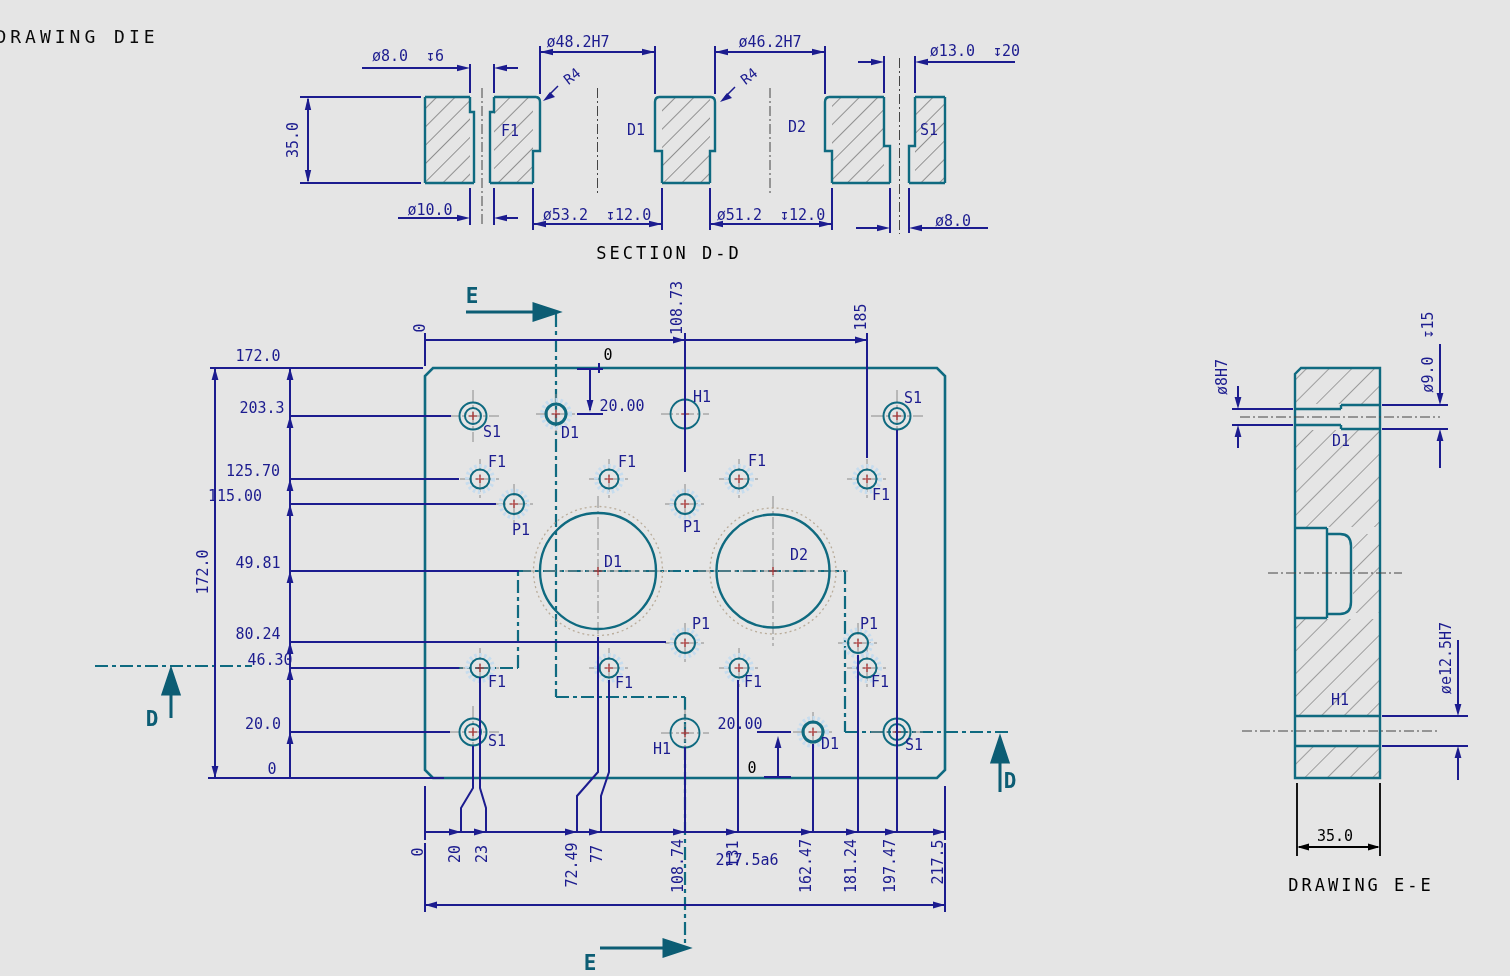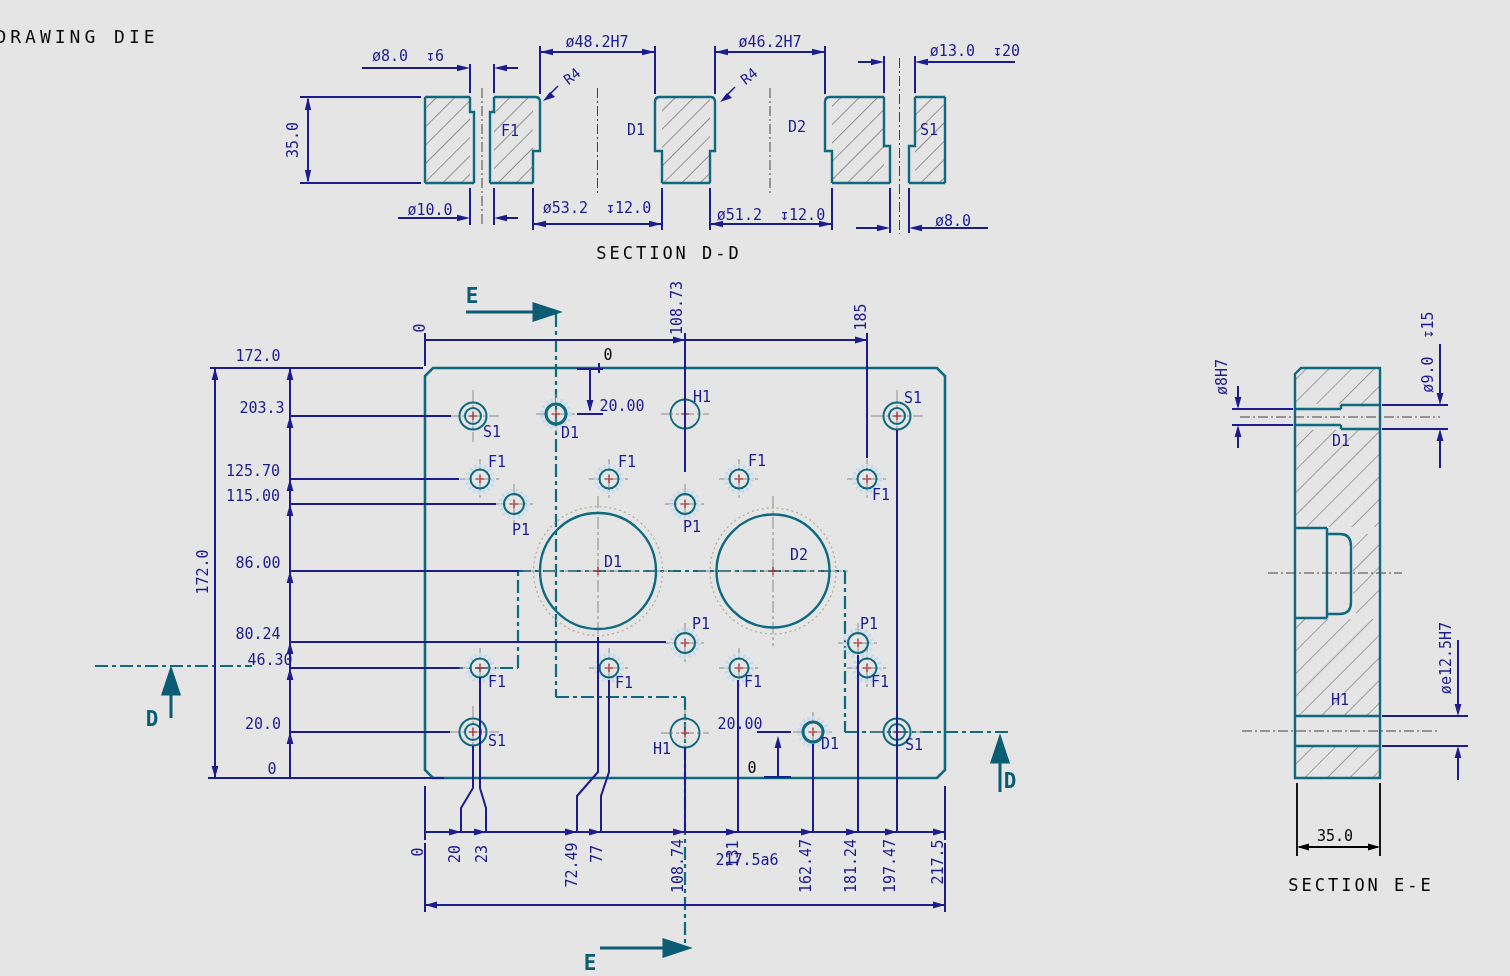--- a/index.html
+++ b/index.html
@@ -260,48 +260,48 @@
     <g fill="#000">
       <polygon points="1297,847 1309,843.6 1309,850.4"></polygon>
           <polygon points="1380,847 1368,843.6 1368,850.4"></polygon>
     </g>
   </g>
 </svg>
 
 <span class="lbl ttl" style="left:77px;top:37px">DRAWING DIE</span>
 
 <span class="lbl" style="left:408px;top:56px">ø8.0  ↧6</span>
-<span class="lbl" style="left:597px;top:42px">ø48.2H7</span>
+<span class="lbl" style="left:578px;top:42px">ø48.2H7</span>
 <span class="lbl" style="left:770px;top:42px">ø46.2H7</span>
 <span class="lbl" style="left:975px;top:51px">ø13.0  ↧20</span>
 <span class="lbl r4" style="left:572px;top:76px">R4</span>
 <span class="lbl r4" style="left:749px;top:76px">R4</span>
 <span class="lbl" style="left:510px;top:131px">F1</span>
 <span class="lbl" style="left:636px;top:130px">D1</span>
 <span class="lbl" style="left:797px;top:127px">D2</span>
 <span class="lbl" style="left:929px;top:130px">S1</span>
 <span class="lbl rot" style="left:293px;top:140px">35.0</span>
 <span class="lbl" style="left:430px;top:210px">ø10.0</span>
-<span class="lbl" style="left:597px;top:208px">ø53.2  ↧12.0</span>
+<span class="lbl" style="left:597px;top:215px">ø53.2  ↧12.0</span>
 <span class="lbl" style="left:771px;top:215px">ø51.2  ↧12.0</span>
 <span class="lbl" style="left:953px;top:221px">ø8.0</span>
 <span class="lbl cap" style="left:669px;top:253px">SECTION D-D</span>
 
 <span class="lbl sec" style="left:472px;top:296px">E</span>
 <span class="lbl rot" style="left:420px;top:328px">0</span>
 <span class="lbl rot" style="left:677px;top:308px">108.73</span>
 <span class="lbl rot" style="left:861px;top:317px">185</span>
 <span class="lbl blk" style="left:608px;top:355px">0</span>
 <span class="lbl" style="left:622px;top:406px">20.00</span>
 
 <span class="lbl" style="left:258px;top:356px">172.0</span>
 <span class="lbl" style="left:262px;top:408px">203.3</span>
 <span class="lbl" style="left:253px;top:471px">125.70</span>
-<span class="lbl" style="left:253px;top:496px">115.00</span>
-<span class="lbl" style="left:258px;top:563px">86.00</span>
+<span class="lbl" style="left:235px;top:496px">115.00</span>
+<span class="lbl" style="left:258px;top:563px">49.81</span>
 <span class="lbl" style="left:258px;top:634px">80.24</span>
 <span class="lbl" style="left:270px;top:660px">46.30</span>
 <span class="lbl" style="left:263px;top:724px">20.0</span>
 <span class="lbl" style="left:272px;top:769px">0</span>
 <span class="lbl rot" style="left:203px;top:572px">172.0</span>
 <span class="lbl sec" style="left:152px;top:719px">D</span>
 
 <span class="lbl" style="left:492px;top:432px">S1</span>
 <span class="lbl" style="left:570px;top:433px">D1</span>
 <span class="lbl" style="left:702px;top:397px">H1</span>
@@ -341,15 +341,15 @@
 <span class="lbl rot" style="left:938px;top:862px">217.5</span>
 <span class="lbl" style="left:747px;top:860px">217.5a6</span>
 <span class="lbl sec" style="left:590px;top:963px">E</span>
 
 <span class="lbl rot" style="left:1222px;top:377px">ø8H7</span>
 <span class="lbl rot" style="left:1428px;top:352px">ø9.0  ↧15</span>
 <span class="lbl" style="left:1341px;top:441px">D1</span>
 <span class="lbl rot" style="left:1446px;top:658px">øe12.5H7</span>
 <span class="lbl" style="left:1340px;top:700px">H1</span>
 <span class="lbl blk" style="left:1335px;top:836px">35.0</span>
-<span class="lbl cap" style="left:1361px;top:885px">SECTION E-E</span>
+<span class="lbl cap" style="left:1361px;top:885px">DRAWING E-E</span>
 
 </div>
 
 </body></html>

